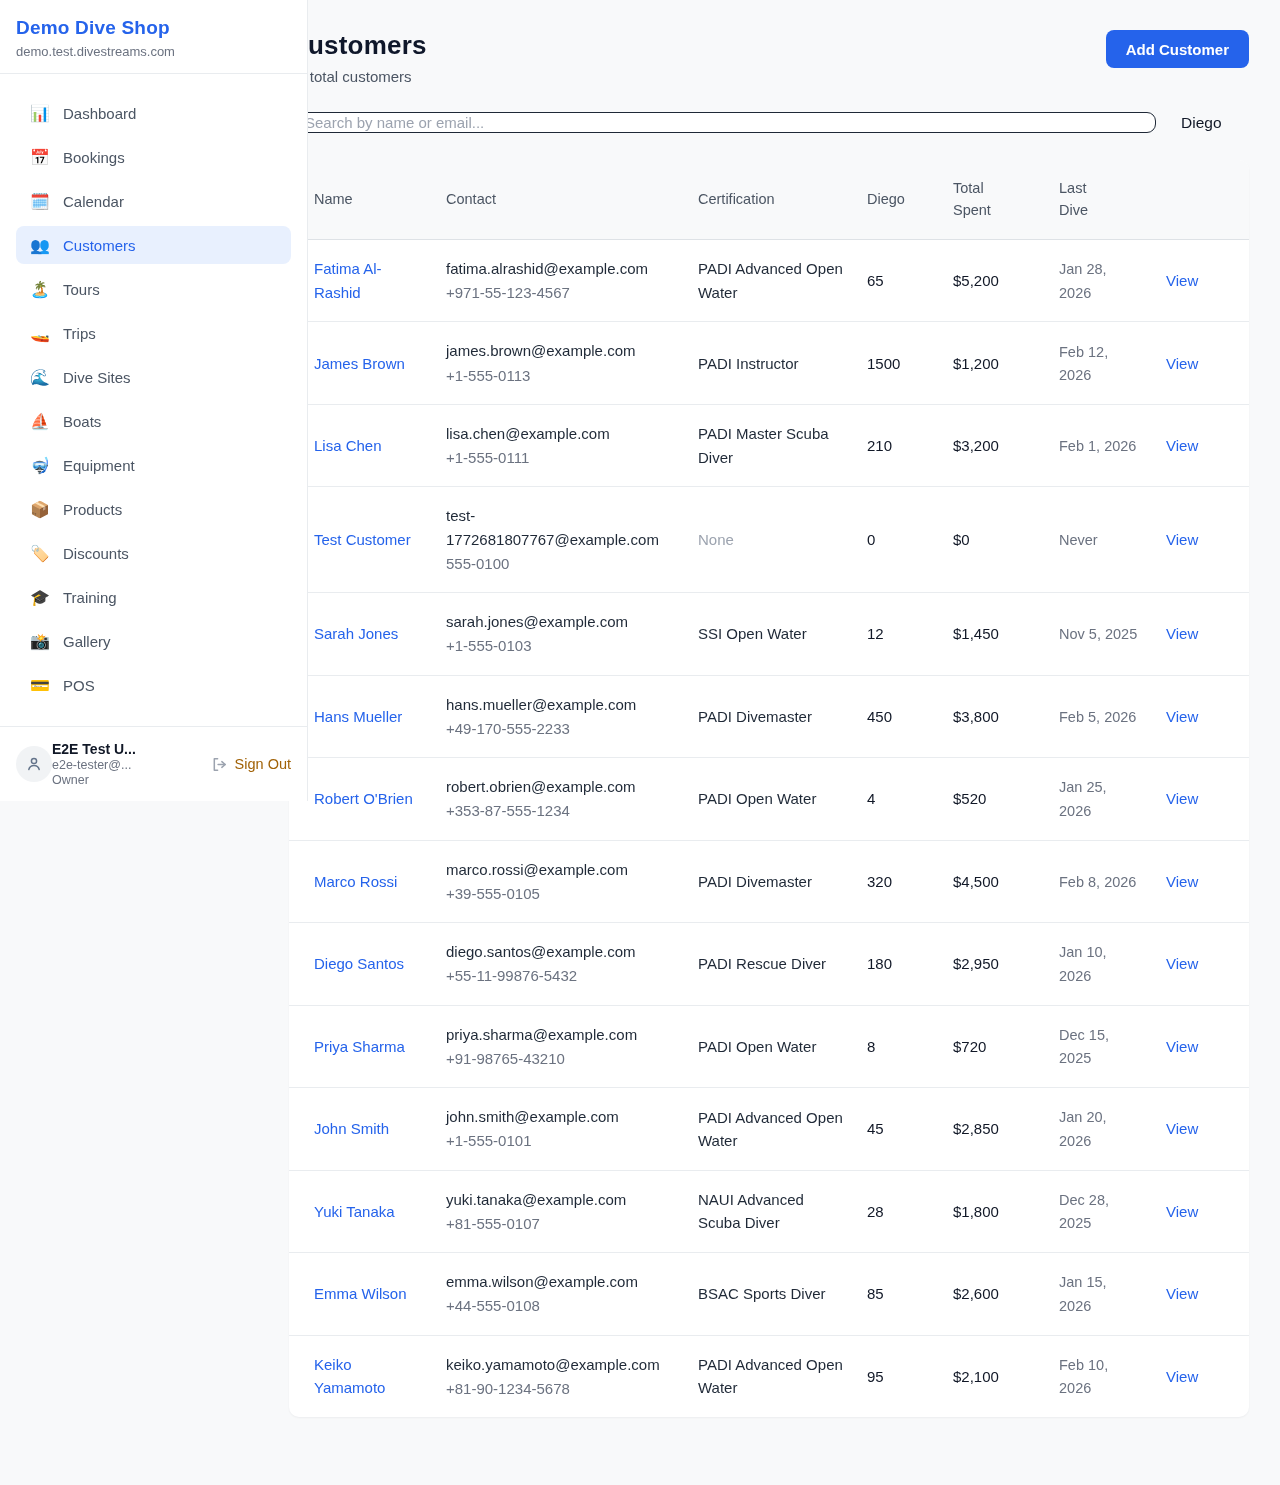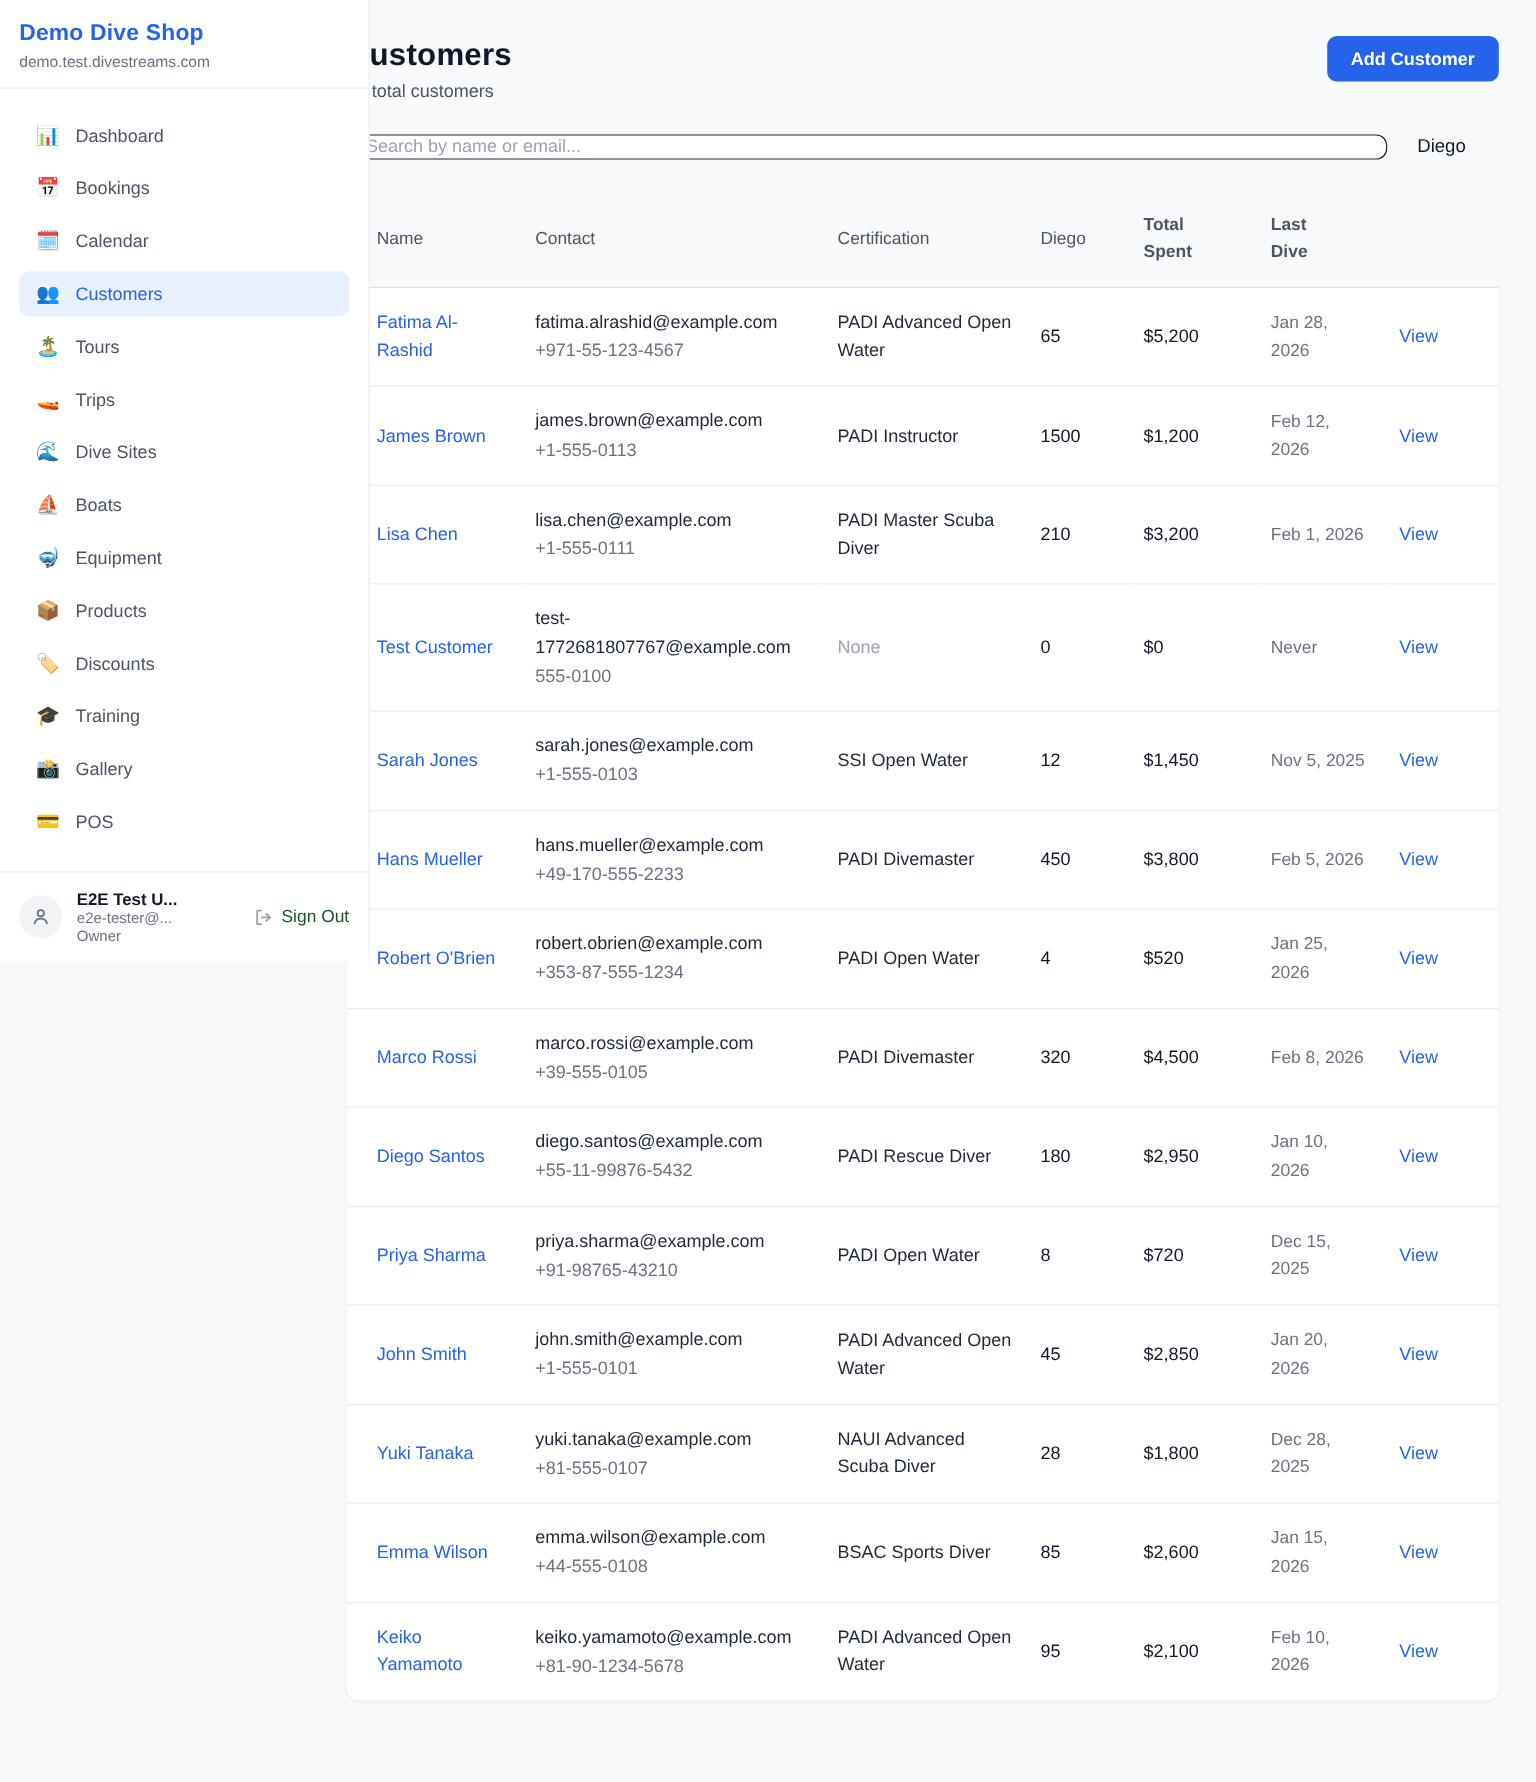--- a/index.html
+++ b/index.html
@@ -8,46 +8,46 @@
 
   
   .sidebar { position:absolute; left:0; top:0; width:308px; height:801px; background:#ffffff; border-right:1px solid #e9ecef; display:flex; flex-direction:column; }
   .brand { padding:17px 16px 14px 16px; border-bottom:1px solid #e9ecef; }
   .brand-title { font-size:19px; font-weight:700; color:#2563eb; letter-spacing:.2px; }
   .brand-domain { font-size:13px; color:#6b7280; margin-top:5px; }
   .nav { padding:20px 16px 0 16px; flex:1; }
   .nav-item { display:flex; align-items:center; gap:13px; height:38px; padding:0 14px; border-radius:8px; margin-bottom:6px; cursor:pointer; color:#4b5563; font-size:15px; }
   .nav-item.active { background:#e8f0fe; color:#2563eb; }
   .nav-icon { font-size:16px; width:20px; text-align:center; flex:0 0 auto; }
-  .user-box { border-top:1px solid #e9ecef; padding:14px 16px; display:flex; align-items:center; gap:12px; }
+  .user-box { border-top:1px solid #e9ecef; padding:14px 16px; display:flex; align-items:center; }
   .avatar { width:36px; height:36px; border-radius:50%; background:#f1f3f5; display:flex; align-items:center; justify-content:center; flex:0 0 auto; }
   .user-meta { min-width:0; flex:1; }
   .user-name { font-size:14px; font-weight:700; color:#111827; white-space:nowrap; }
   .user-email, .user-role { font-size:12.5px; color:#6b7280; margin-top:1px; white-space:nowrap; }
-  .signout-btn { display:flex; align-items:flex-start; gap:7px; background:none; border:none; color:#14532d; font-size:14.5px; font-family:inherit; cursor:pointer; padding:0; flex:0 0 auto; }
+  .signout-btn { display:flex; align-items:flex-start; gap:7px; background:none; border:none; color:#a16207; font-size:14.5px; font-family:inherit; cursor:pointer; padding:0; flex:0 0 auto; }
 
   
   .main { margin-left:257px; padding:30px 31px 27px 32px; }
   .page-header { display:flex; justify-content:space-between; align-items:flex-start; }
   .page-title { font-size:26px; font-weight:700; color:#0f172a; letter-spacing:.2px; }
   .page-subtitle { font-size:15px; color:#4b5563; margin-top:7px; }
   .add-btn { background:#2563eb; color:#ffffff; border:none; border-radius:8px; height:38px; padding:0 20px; font-size:15px; font-weight:600; font-family:inherit; cursor:pointer; }
 
   .search-row { display:flex; align-items:center; margin-top:27px; }
   .search-input { flex:0 0 867px; height:21px; border:1px solid #1f2937; border-radius:9px; padding:0 15px; font-size:15px; font-family:inherit; color:#111827; background:#fff; outline:none; }
   .search-input::placeholder { color:#9ca3af; }
   .search-btn { background:none; border:none; font-size:15.5px; color:#111827; font-family:inherit; margin-left:25px; cursor:pointer; }
 
   .card { margin-top:27px; background:#ffffff; border-radius:10px; overflow:hidden; box-shadow:0 1px 2px rgba(16,24,40,.05); }
   table { width:100%; border-collapse:collapse; table-layout:fixed; }
   col.c-name{width:145px;} col.c-contact{width:252px;} col.c-cert{width:169px;} col.c-dives{width:86px;} col.c-spent{width:106px;} col.c-last{width:107px;} col.c-view{width:96px;}
   thead tr { background:#f8f9fa; }
   th { text-align:left; font-weight:500; font-size:14.5px; color:#4b5563; padding:17px 12px; vertical-align:middle; border-bottom:1px solid #dee2e6; }
   th:first-child, td:first-child { padding-left:25px; }
-  th:nth-child(5) .th-label, th:nth-child(6) .th-label { display:inline-block; max-width:50px; line-height:1.55;font-weight:bold; }
+  th:nth-child(5) .th-label, th:nth-child(6) .th-label { display:inline-block; max-width:50px; line-height:1.55; }
   td { padding:17px 12px; font-size:15px; vertical-align:middle; border-top:1px solid #e9ecef; line-height:1.55; overflow-wrap:break-word; word-break:break-word; }
   tbody tr:first-child td { border-top:none; }
   .name-link { color:#2563eb; font-weight:500; text-decoration:none; cursor:pointer; display:inline-block; max-width:100px; }
   .cell-email { color:#1f2937; }
   .cell-phone { color:#6b7280; margin-top:1px; }
   .cell-cert { color:#1f2937; }
   .cell-cert.muted { color:#9ca3af; }
   .cell-dives, .cell-spent { color:#111827; }
   .cell-last { color:#6b7280; font-size:14.5px; }
   .view-link { color:#2563eb; text-decoration:none; cursor:pointer; font-size:15px; }

